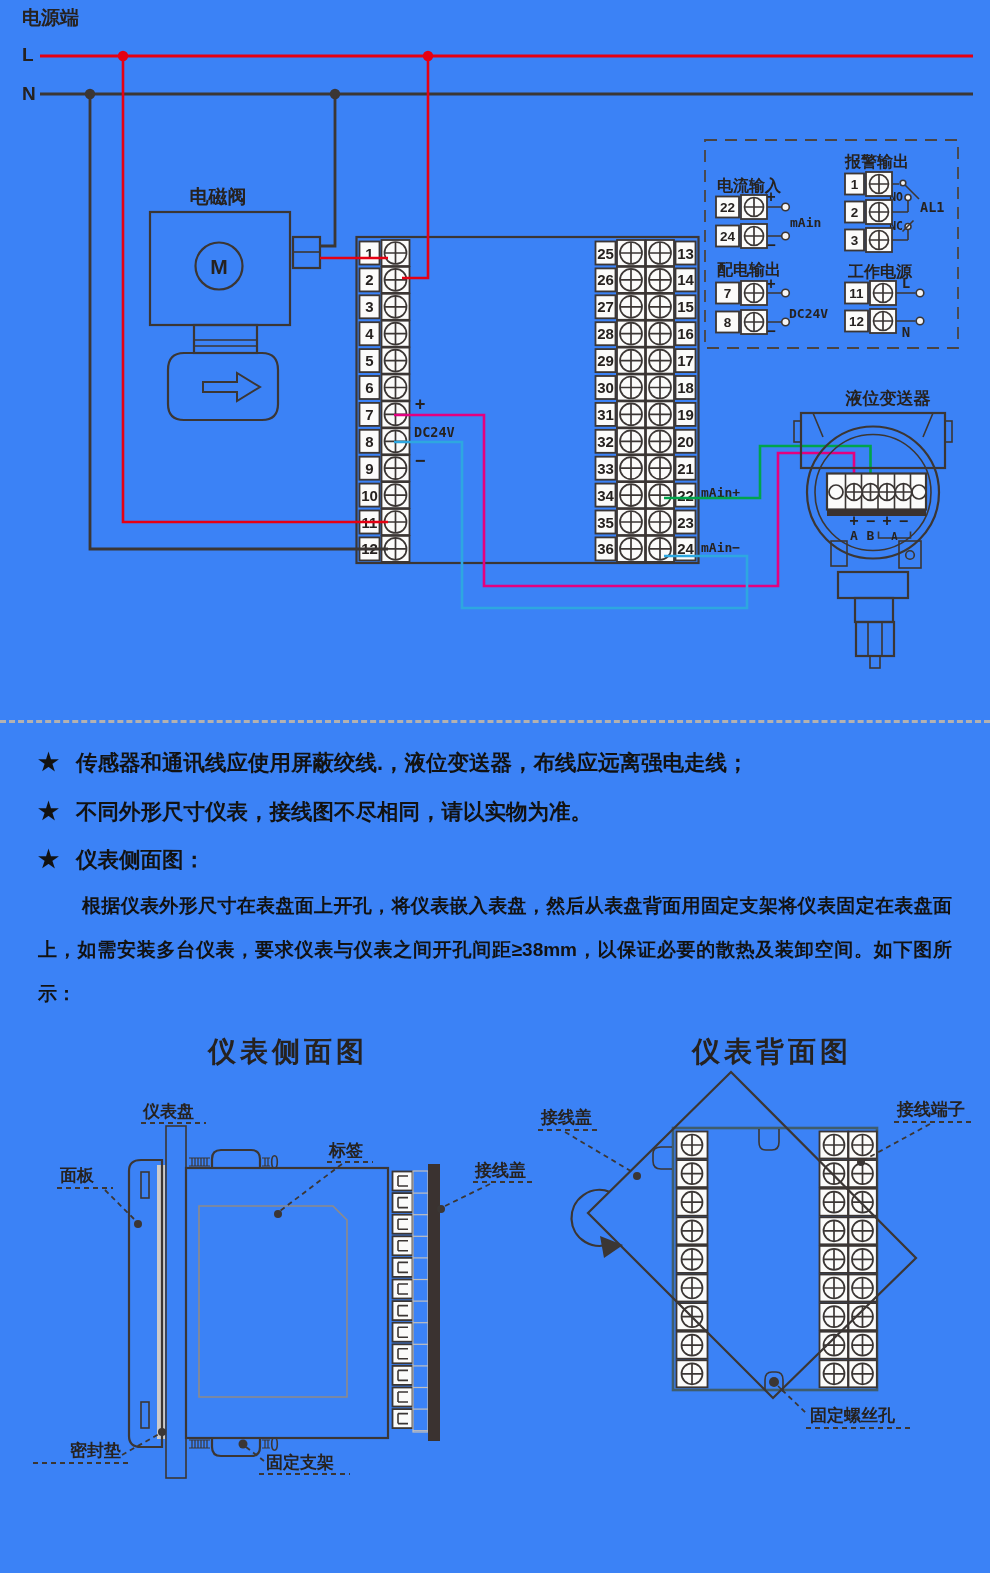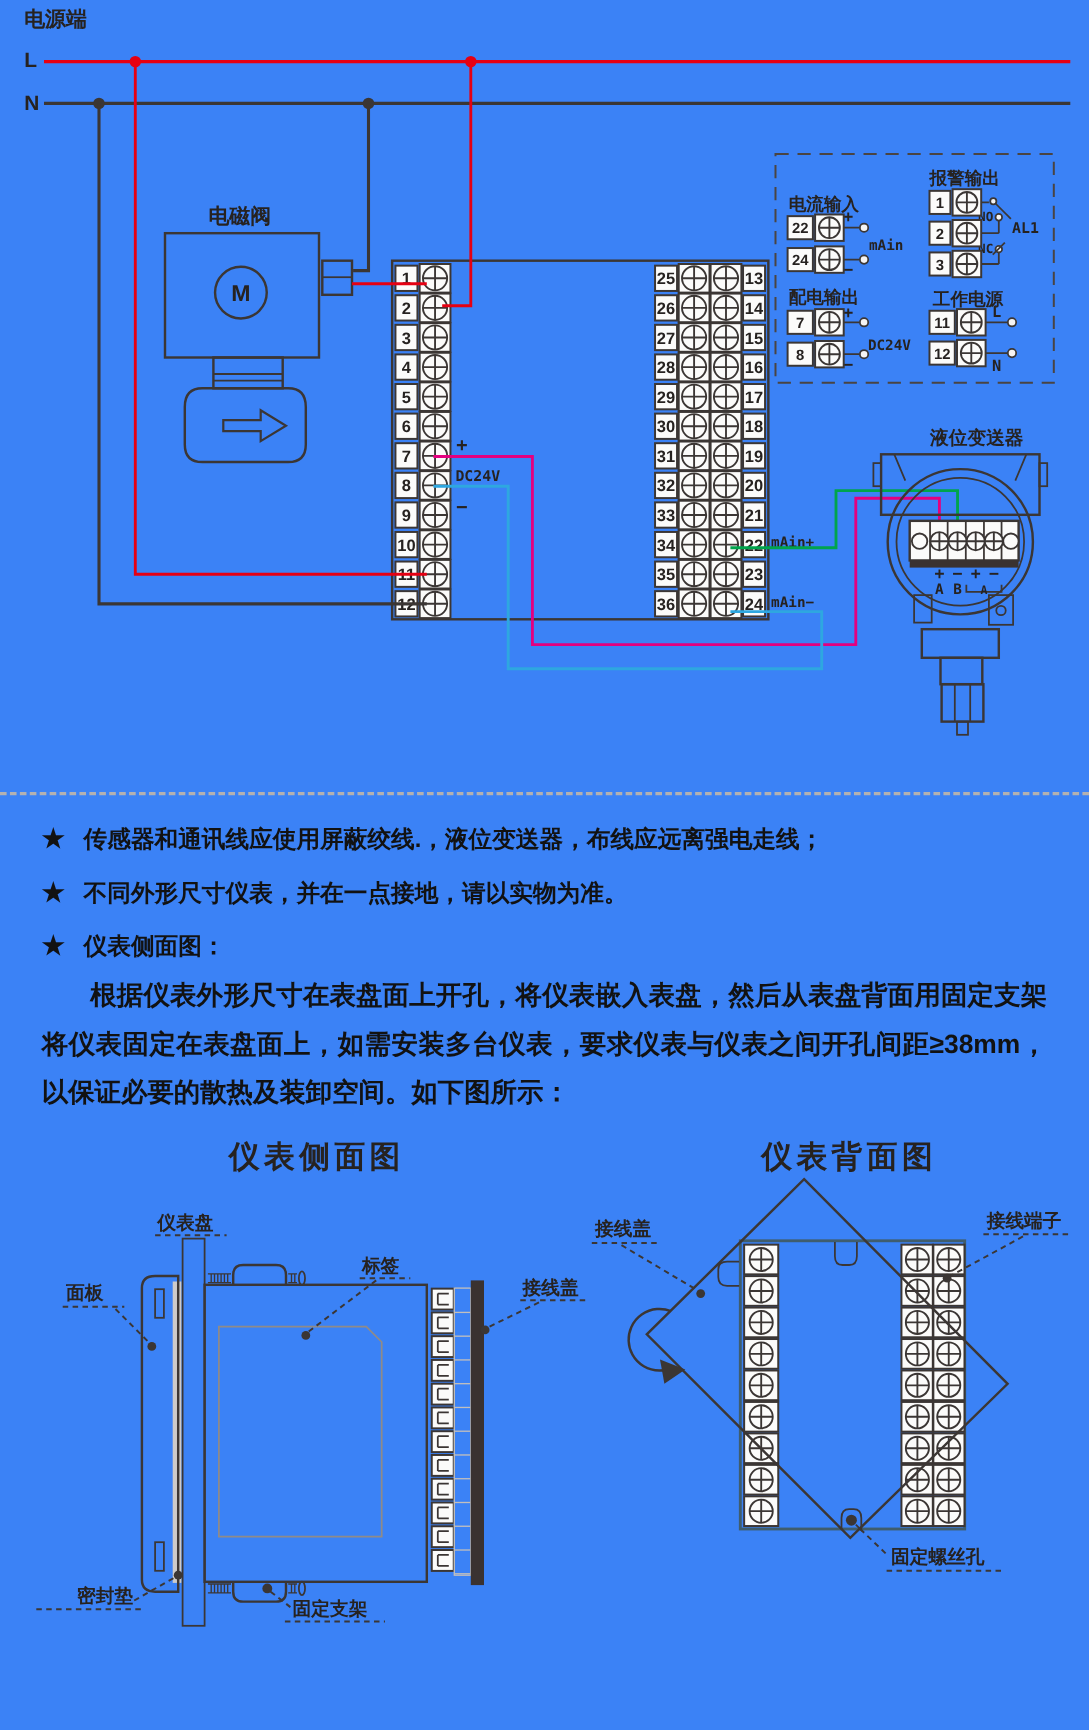--- a/index.html
+++ b/index.html
@@ -34,21 +34,21 @@
   .tnum{font:bold 15px "Liberation Sans",sans-serif;}
   .tnums{font:bold 13.5px "Liberation Sans",sans-serif;}
   .mono{font:bold 13px "DejaVu Sans Mono",monospace;}
   .sign{font:bold 15px "DejaVu Sans Mono",monospace;}
   .mlet{font:bold 21px "Liberation Sans",sans-serif;}
   
   .divider{position:absolute;top:720px;left:0;width:990px;height:0;border-top:3px dashed #b3b1b1;}
   .note-row{position:absolute;left:38px;display:flex;gap:17px;color:#121212;
             font-size:21.5px;font-weight:bold;white-space:nowrap;}
   .note-star{font-size:21px;}
-  .para{position:absolute;left:38px;top:884px;width:914px;color:#121212;font-size:24px;
+  .para{position:absolute;left:38px;top:884px;width:914px;color:#121212;font-size:19px;
         font-weight:bold;line-height:44px;text-indent:44px;text-align:justify;}
   .footer{position:absolute;left:38px;top:1514px;color:#121212;font-size:21.5px;font-weight:bold;white-space:nowrap;}
 </style>
 </head>
 <body>
 
 <div class="stage">
 
   <svg id="svg-top" width="990" height="720" viewBox="0 0 990 720">
 
@@ -406,21 +406,21 @@
   </svg>
 
   <div class="divider"></div>
 
   <div class="note-row" style="top:748px">
     <span class="note-star">★</span>
     <span>传感器和通讯线应使用屏蔽绞线.，液位变送器，布线应远离强电走线；</span>
   </div>
   <div class="note-row" style="top:797px">
     <span class="note-star">★</span>
-    <span>不同外形尺寸仪表，并在一点接地，请以实物为准。</span>
+    <span>不同外形尺寸仪表，接线图不尽相同，请以实物为准。</span>
   </div>
   <div class="note-row" style="top:845px">
     <span class="note-star">★</span>
     <span>仪表侧面图：</span>
   </div>
   <div class="para">根据仪表外形尺寸在表盘面上开孔，将仪表嵌入表盘，然后从表盘背面用固定支架将仪表固定在表盘面上，如需安装多台仪表，要求仪表与仪表之间开孔间距≥38mm，以保证必要的散热及装卸空间。如下图所示：</div>
 
   <svg id="svg-bottom" width="990" height="480" viewBox="0 1020 990 480">
     <defs>
       <pattern id="hatch" width="9" height="9" patternUnits="userSpaceOnUse">

